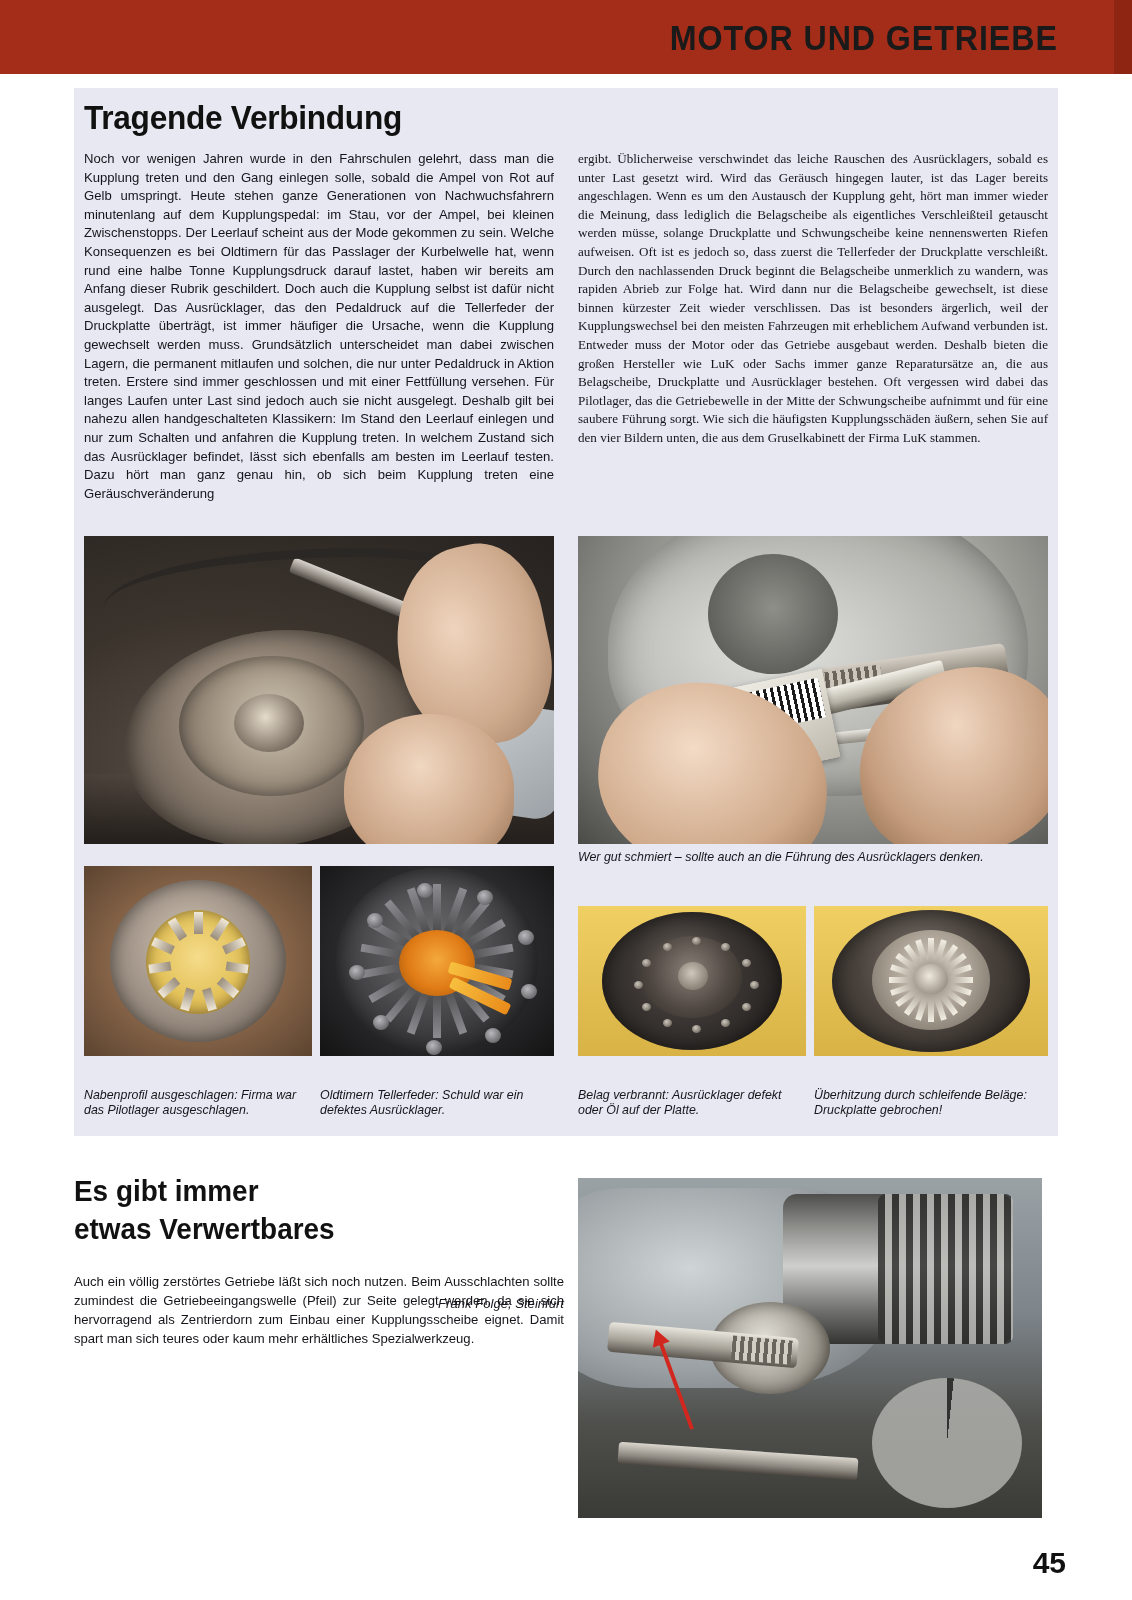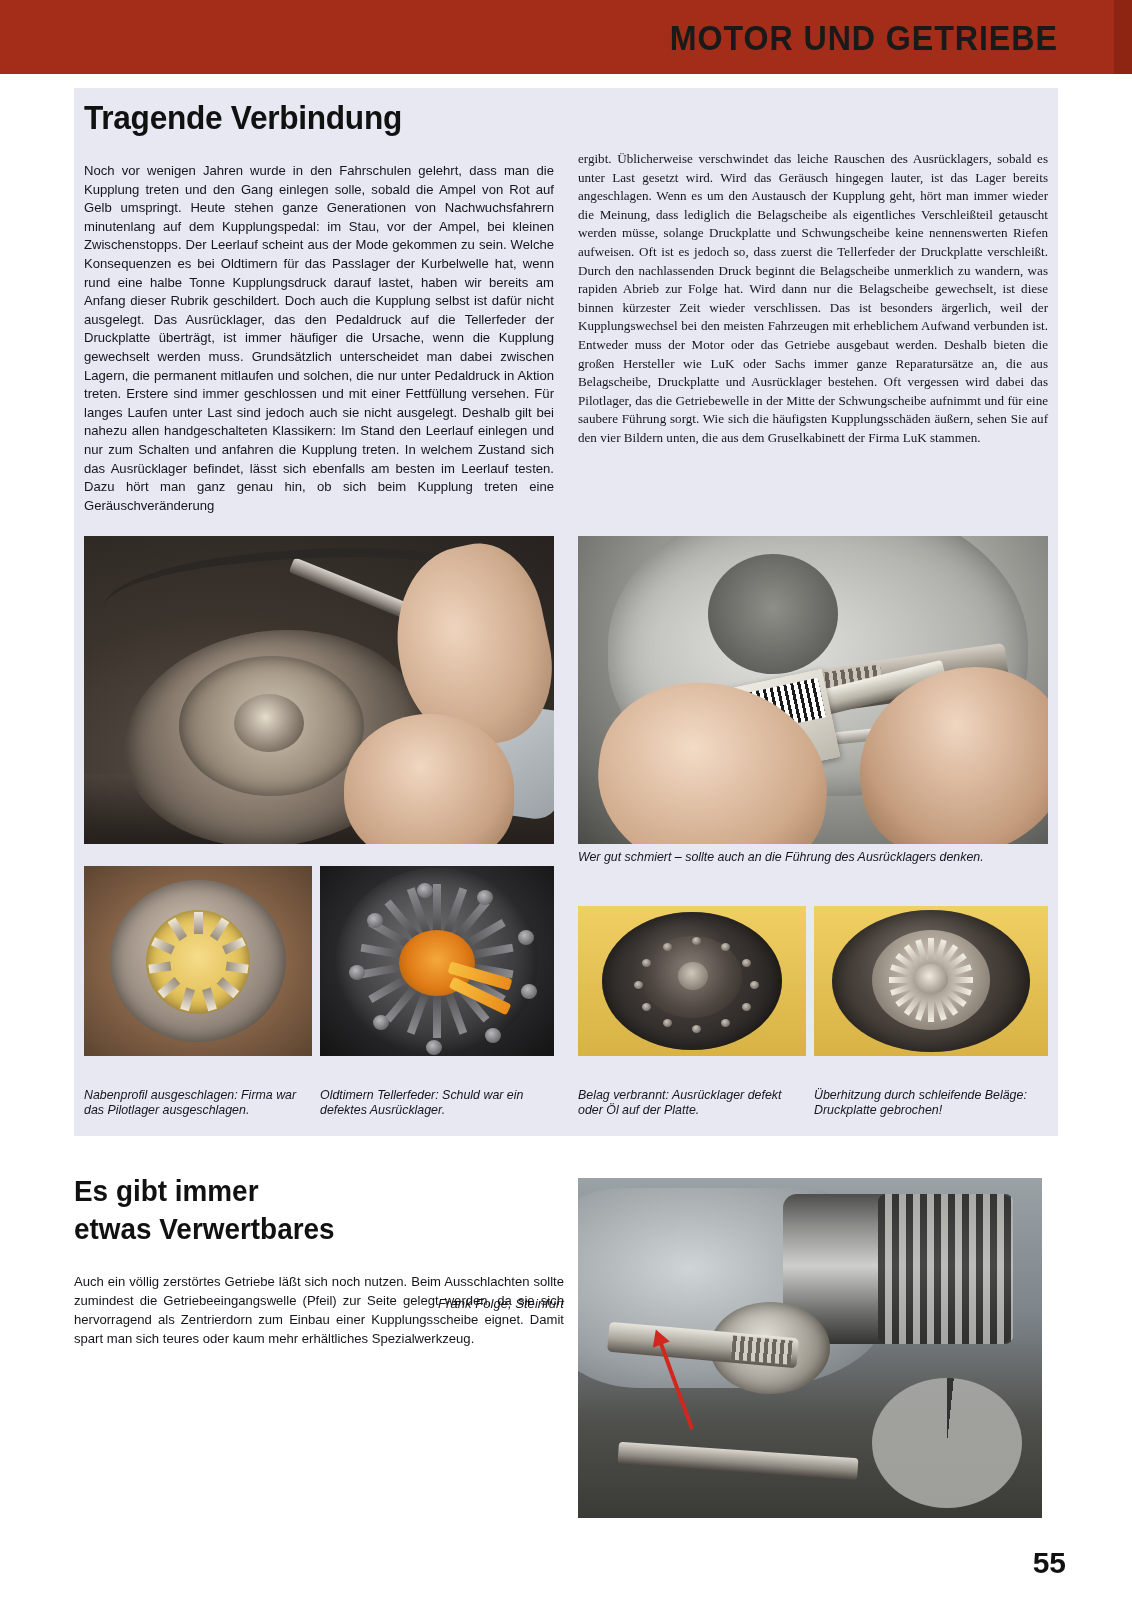--- a/index.html
+++ b/index.html
@@ -67,21 +67,21 @@
     position: absolute;
     top: 62px;
     width: 470px;
     font-size: 13.1px;
     line-height: 18.6px;
     color: #15151b;
     text-align: justify;
     hyphens: auto;
   }
   .col p { margin: 0; }
-  .col-left { left: 10px; margin-top: 12px; }
+  .col-left { left: 10px; }
   .col-right { left: 504px; font-family: Liberation Serif, serif; }
 
   
   .photo {
     position: absolute;
     overflow: hidden;
     background: #887f74;
   }
   .cap {
     position: absolute;
@@ -638,13 +638,13 @@
     <div class="gs-drum"></div>
     <div class="gs-gearteeth"></div>
     <div class="gs-bearing"></div>
     <div class="gs-input"></div>
     <div class="gs-shaft-low"></div>
     <div class="gs-gear2"></div>
     <div class="gs-arrow"></div>
   </div>
 </div>
 
-<div class="page-number">55</div>
+<div class="page-number">45</div>
 
 </body></html>

